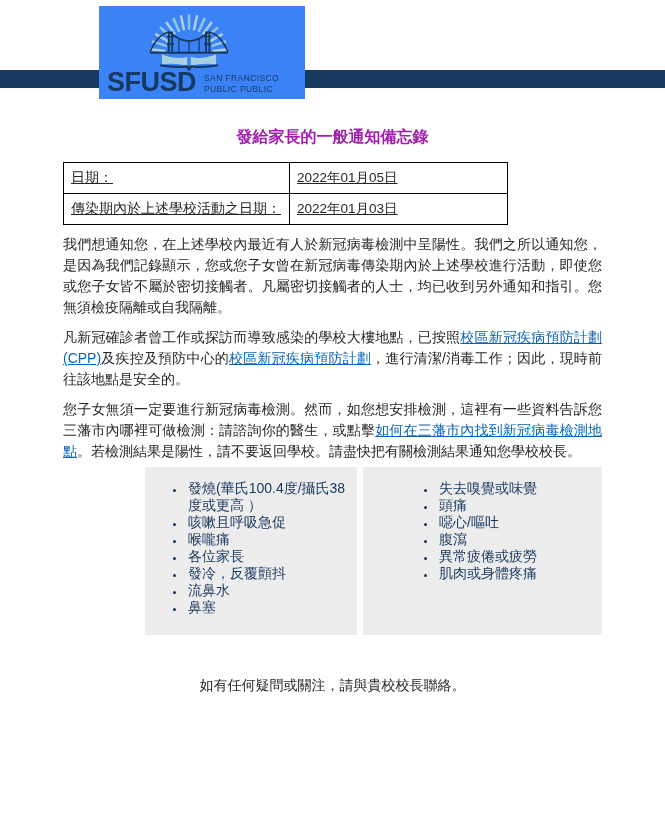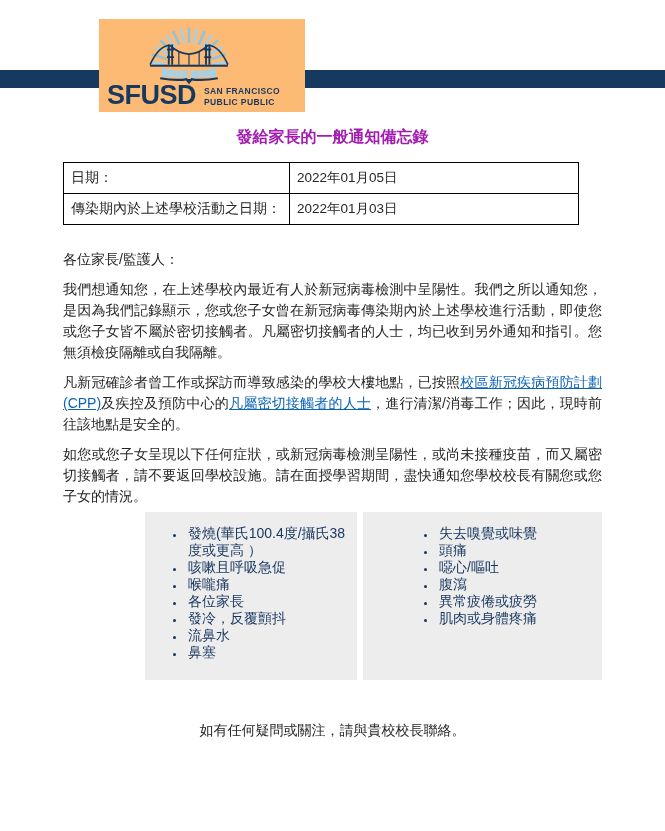--- a/index.html
+++ b/index.html
@@ -6,31 +6,31 @@
   body {
     width:665px; height:831px;
     font-family:"Liberation Sans","DejaVu Sans",sans-serif;
     color:#262626;
   }
   .page { position:relative; width:665px; height:831px; overflow:hidden; background:#fff; }
 
   
   .header { position:relative; height:105px; }
   .header-bar { position:absolute; left:0; top:70px; width:665px; height:18px; background:#16395f; }
-  .logo-block { position:absolute; left:99px; top:19px; width:198px; background:#fdba74; padding:0 4px 3px; }
+  .logo-block { position:absolute; left:99px; top:6px; width:198px; background:#3b82f6; padding:0 4px 3px; }
   .logo-svg { display:block; margin-left:16px; }
   .logo-text-row { display:flex; align-items:flex-start; gap:8px; margin-top:-3px; padding-left:4px; }
   .logo-acronym { font-size:27px; font-weight:bold; color:#16395f; letter-spacing:-0.5px; line-height:1; }
-  .logo-name { font-size:8.5px; font-weight:bold; color:#16395f; line-height:1.25; letter-spacing:0.4px; padding-top:4px; white-space:nowrap; }
+  .logo-name { font-size:8.5px; font-weight:normal; color:#16395f; line-height:1.25; letter-spacing:0.4px; padding-top:4px; white-space:nowrap; }
 
   
   .content { padding:0 63px; }
   .doc-title { text-align:center; font-size:16px; font-weight:bold; color:#a21caf; margin-top:21px; line-height:21px; }
 
-  .info-table { border-collapse:collapse; margin-top:15px; width:516px; table-layout:fixed; }
+  .info-table { border-collapse:collapse; margin-top:15px; width:445px; table-layout:fixed;text-decoration:underline; }
   .info-table td { border:1px solid #000; font-size:14px; padding:4px 7px; height:22px; vertical-align:middle; }
   .info-table td.label { width:211px; }
   .info-table td.value { font-size:13.5px;margin-top:16px; }
 
   .greeting { margin-top:24px; font-size:14px; line-height:21px; }
   .para { margin-top:9px; font-size:14px; line-height:21px; text-align:justify; }
   a.doc-link { color:#0b63b6; text-decoration:underline; cursor:pointer; }
 
   
   .symptom-box { margin:5px 0 0 82px; display:flex; gap:6px; }
@@ -117,28 +117,27 @@
           <td class="label">日期：</td>
           <td class="value">2022年01月05日</td>
         </tr>
         <tr>
           <td class="label">傳染期內於上述學校活動之日期：</td>
           <td class="value">2022年01月03日</td>
         </tr>
       </tbody>
     </table>
 
-    <div class="greeting">各位家長/監護人：</div>
 
     <div class="para">我們想通知您，在上述學校內最近有人於新冠病毒檢測中呈陽性。我們之所以通知您，是因為我們記錄顯示，您或您子女曾在新冠病毒傳染期內於上述學校進行活動，即使您或您子女皆不屬於密切接觸者。凡屬密切接觸者的人士，均已收到另外通知和指引。您無須檢疫隔離或自我隔離。</div>
 
-    <div class="para"><span>凡新冠確診者曾工作或探訪而導致感染的學校大樓地點，已按照</span><a class="doc-link">校區新冠疾病預防計劃 (CPP)</a><span>及疾控及預防中心的</span><a class="doc-link">凡屬密切接觸者的人士</a><span>，進行清潔/消毒工作；因此，現時前往該地點是安全的。</span></div>
+    <div class="para"><span>凡新冠確診者曾工作或探訪而導致感染的學校大樓地點，已按照</span><a class="doc-link">校區新冠疾病預防計劃 (CPP)</a><span>及疾控及預防中心的</span><a class="doc-link">校區新冠疾病預防計劃</a><span>，進行清潔/消毒工作；因此，現時前往該地點是安全的。</span></div>
 
+    <div class="para"><span>您子女無須一定要進行新冠病毒檢測。然而，如您想安排檢測，這裡有一些資料告訴您三藩市內哪裡可做檢測：請諮詢你的醫生，或點擊</span><a class="doc-link">如何在三藩市內找到新冠病毒檢測地點</a><span>。若檢測結果是陽性，請不要返回學校。請盡快把有關檢測結果通知您學校校長。</span></div>
 
-    <div class="para">如您或您子女呈現以下任何症狀，或新冠病毒檢測呈陽性，或尚未接種疫苗，而又屬密切接觸者，請不要返回學校設施。請在面授學習期間，盡快通知您學校校長有關您或您子女的情況。</div>
 
     <div class="symptom-box">
       <div class="symptom-cell left">
         <ul>
           <li>發燒(華氏100.4度/攝氏38度或更高 ）</li>
           <li>咳嗽且呼吸急促</li>
           <li>喉嚨痛</li>
           <li>各位家長</li>
           <li>發冷，反覆顫抖</li>
           <li>流鼻水</li>

